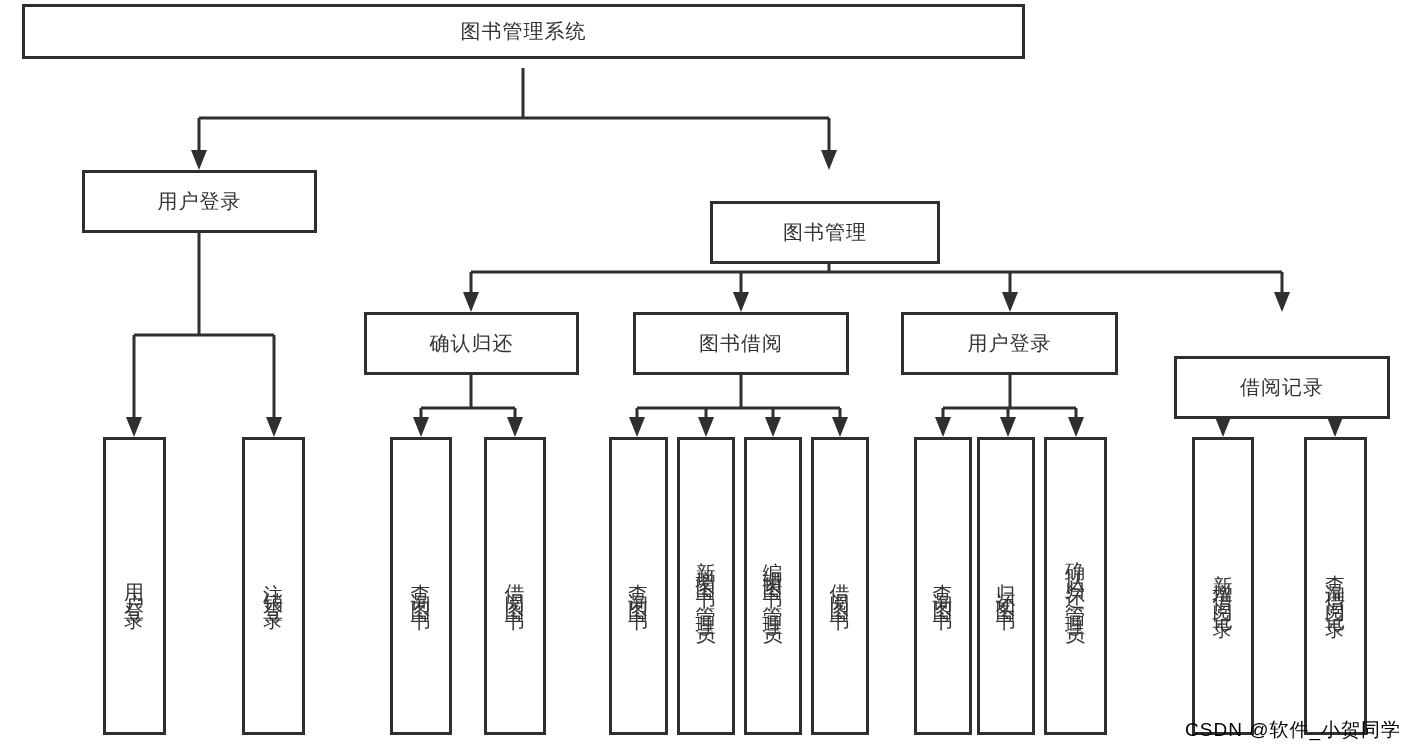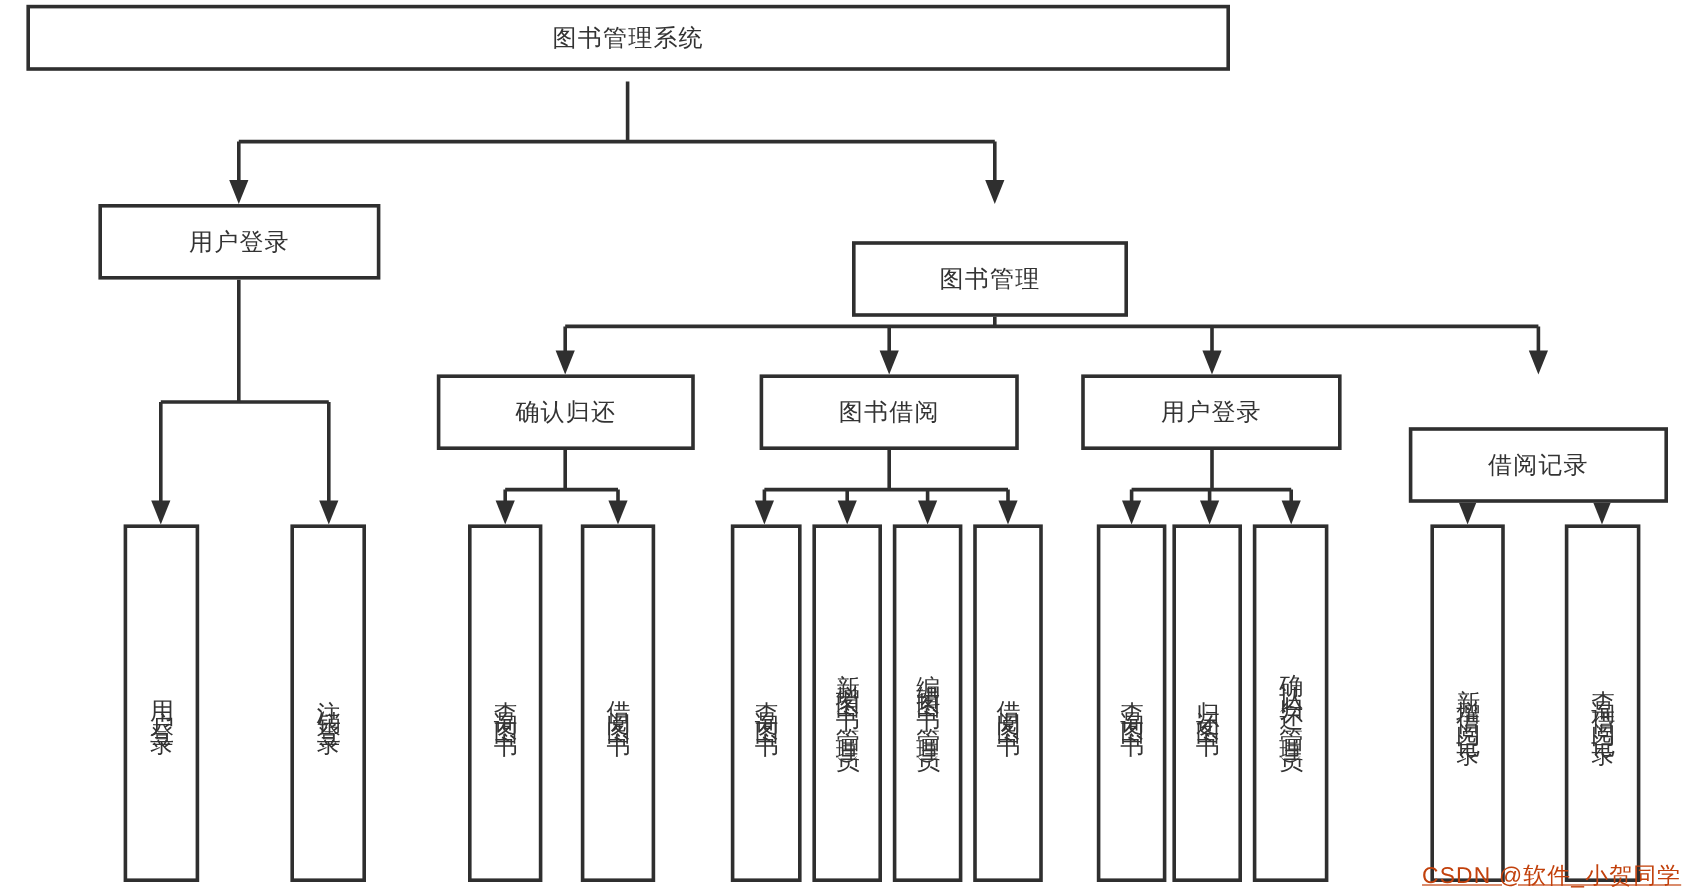--- a/index.html
+++ b/index.html
@@ -15,21 +15,21 @@
     border:3px solid #2f2f2f; z-index:2;
     display:flex; align-items:center; justify-content:center;
   }
   .hlabel { font-size:20px; letter-spacing:1px; white-space:nowrap; }
   .vlabel {
     writing-mode:vertical-rl; text-orientation:mixed;
     font-size:20px; line-height:1; letter-spacing:9px; white-space:nowrap;
   }
   .watermark {
     position:absolute; right:4px; bottom:4px; z-index:3;
-    font-size:19px; letter-spacing:1px; color:#c2410c; white-space:nowrap;text-decoration:underline;
+    font-size:19px; letter-spacing:1px; color:#000000; white-space:nowrap;
   }
 </style>
 </head>
 <body>
 
 <div class="stage">
 
   <svg class="connectors" width="1405" height="747" viewBox="0 0 1405 747" xmlns="http://www.w3.org/2000/svg">
     <g stroke="#2f2f2f" stroke-width="3" fill="none">
       <path d="M523,68 V118 M199,118 H829 M199,118 V155 M829,118 V155"></path>

